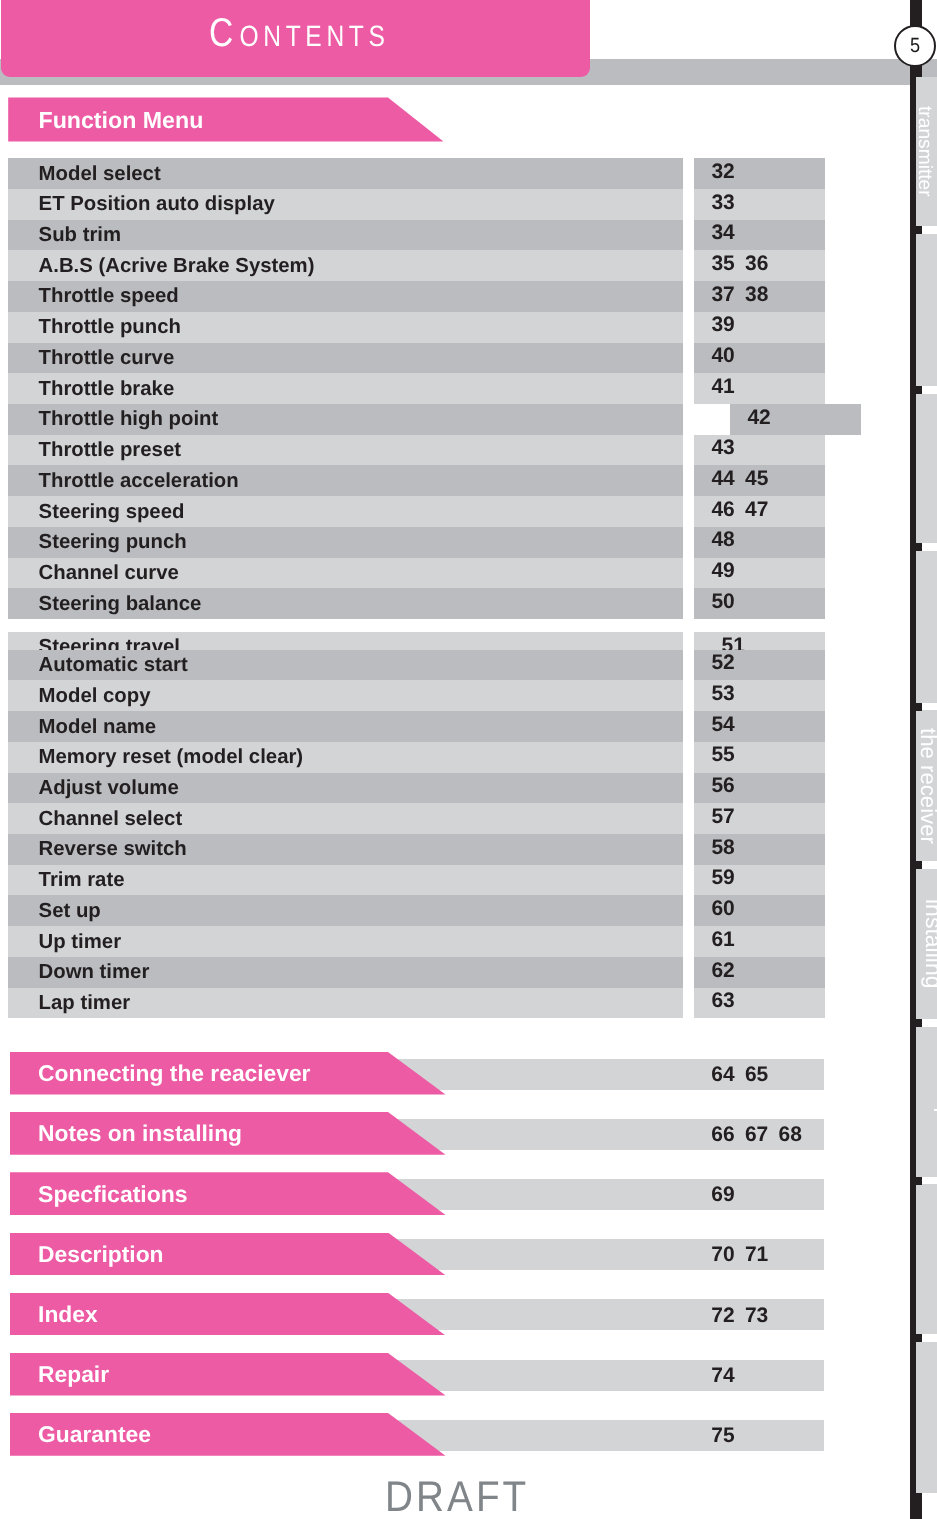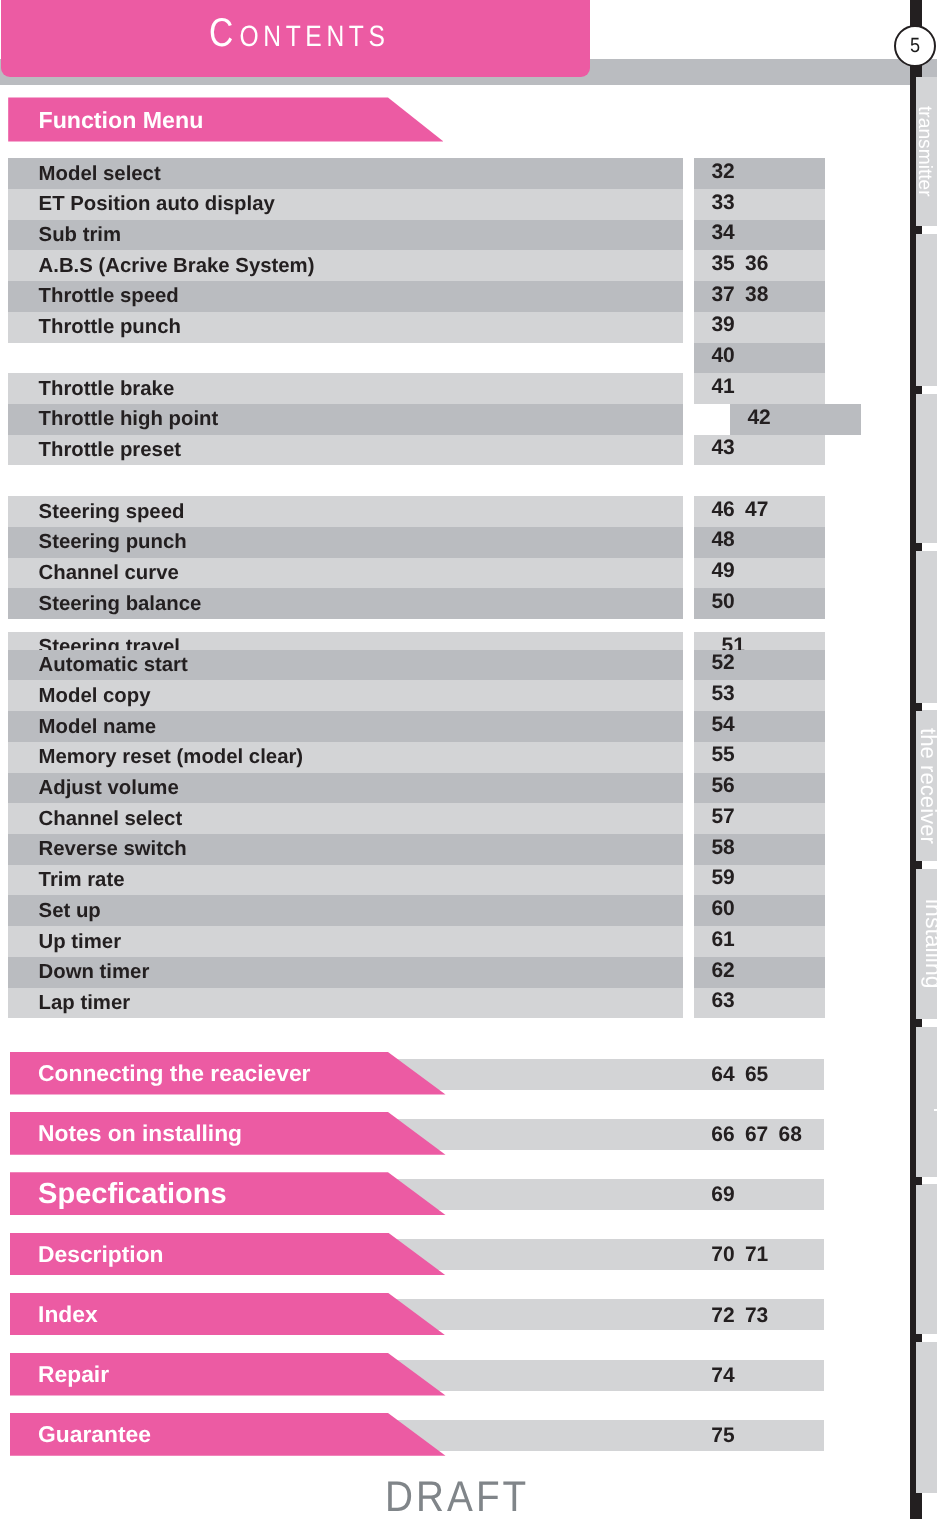--- a/index.html
+++ b/index.html
@@ -114,20 +114,23 @@
     </div>
   <div class="trow" style="top:311.80px;width:817px;">
       <div class="tlabel" style="background: rgb(211, 212, 214);">
         <div class="t">Throttle punch</div>
       </div>
       <div class="tnum" style="background: rgb(211, 212, 214);">
         <div class="n"><i class="pg">39</i></div>
       </div>
     </div>
   <div class="trow" style="top:342.52px;width:817px;">
+      <div class="tlabel" style="background: rgb(186, 188, 192);">
+        <div class="t">Throttle curve</div>
+      </div>
       <div class="tnum" style="background: rgb(186, 188, 192);">
         <div class="n"><i class="pg">40</i></div>
       </div>
     </div>
   <div class="trow" style="top:373.24px;width:817px;">
       <div class="tlabel" style="background: rgb(211, 212, 214);">
         <div class="t">Throttle brake</div>
       </div>
       <div class="tnum" style="background: rgb(211, 212, 214);">
         <div class="n"><i class="pg">41</i></div>
@@ -142,20 +145,28 @@
       </div>
     </div>
   <div class="trow" style="top:434.68px;width:817px;">
       <div class="tlabel" style="background: rgb(211, 212, 214);">
         <div class="t">Throttle preset</div>
       </div>
       <div class="tnum" style="background: rgb(211, 212, 214);">
         <div class="n"><i class="pg">43</i></div>
       </div>
     </div>
+  <div class="trow" style="top:465.40px;width:817px;">
+      <div class="tlabel" style="background: rgb(186, 188, 192);">
+        <div class="t">Throttle acceleration</div>
+      </div>
+      <div class="tnum" style="background: rgb(186, 188, 192);">
+        <div class="n"><i class="pg">44</i><i class="pg">45</i></div>
+      </div>
+    </div>
   <div class="trow" style="top:496.12px;width:817px;">
       <div class="tlabel" style="background: rgb(211, 212, 214);">
         <div class="t">Steering speed</div>
       </div>
       <div class="tnum" style="background: rgb(211, 212, 214);">
         <div class="n"><i class="pg">46</i><i class="pg">47</i></div>
       </div>
     </div>
   <div class="trow" style="top:526.84px;width:806px;">
       <div class="tlabel" style="background: rgb(186, 188, 192);">
@@ -303,21 +314,21 @@
       <div class="shape" style="clip-path: polygon(0px 0px, 378.5px 0px, 436px 42.7px, 0px 42.7px); background: rgb(236, 91, 163);"></div>
       <div class="txt" style="left:28.6px;top:10.4px;font-size:22.8px;line-height:23px;">Notes on installing</div>
     </div>
   <div class="secbar" style="top: 1178.9px; background: rgb(211, 212, 214);">
       <div class="secnum">
         <div class="n"><i class="pg">69</i></div>
       </div>
     </div>
   <div class="banner" style="left:9.5px;top:1172.30px;width:436px;height:42.7px;">
       <div class="shape" style="clip-path: polygon(0px 0px, 378.5px 0px, 436px 42.7px, 0px 42.7px); background: rgb(236, 91, 163);"></div>
-      <div class="txt" style="left:28.6px;top:10.4px;font-size:29px;line-height:23px;">Specfications</div>
+      <div class="txt" style="left:28.6px;top:10.4px;font-size:23px;line-height:23px;">Specfications</div>
     </div>
   <div class="secbar" style="top: 1239.1px; background: rgb(211, 212, 214);">
       <div class="secnum">
         <div class="n"><i class="pg">70</i><i class="pg">71</i></div>
       </div>
     </div>
   <div class="banner" style="left:9.5px;top:1232.50px;width:436px;height:42.7px;">
       <div class="shape" style="clip-path: polygon(0px 0px, 378.5px 0px, 436px 42.7px, 0px 42.7px); background: rgb(236, 91, 163);"></div>
       <div class="txt" style="left:28.6px;top:10.4px;font-size:22.8px;line-height:23px;">Description</div>
     </div>

